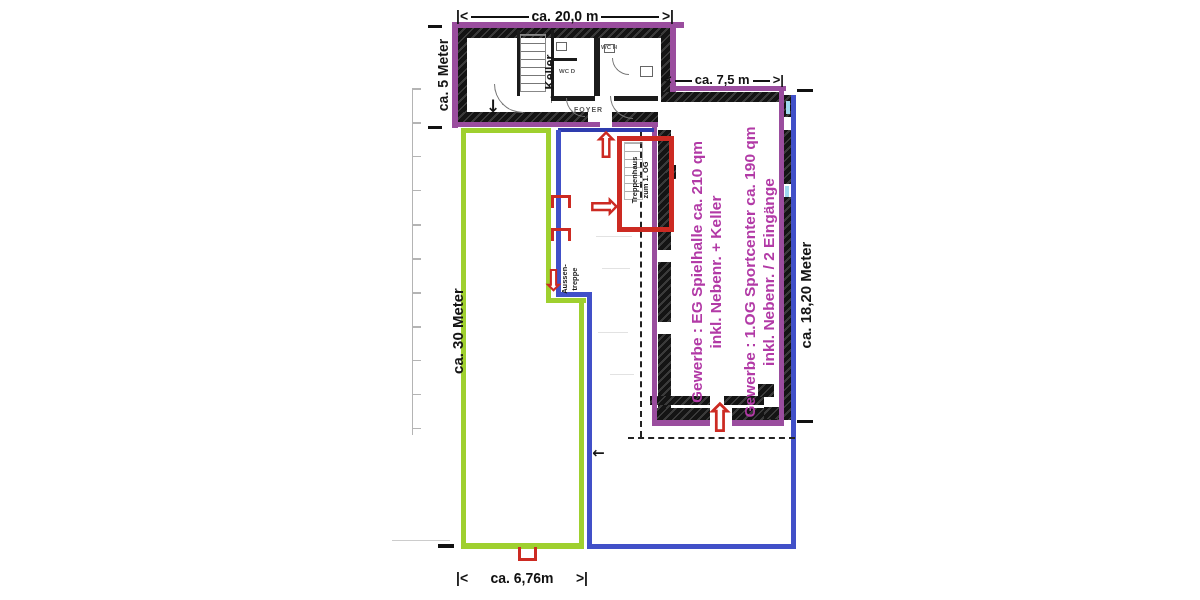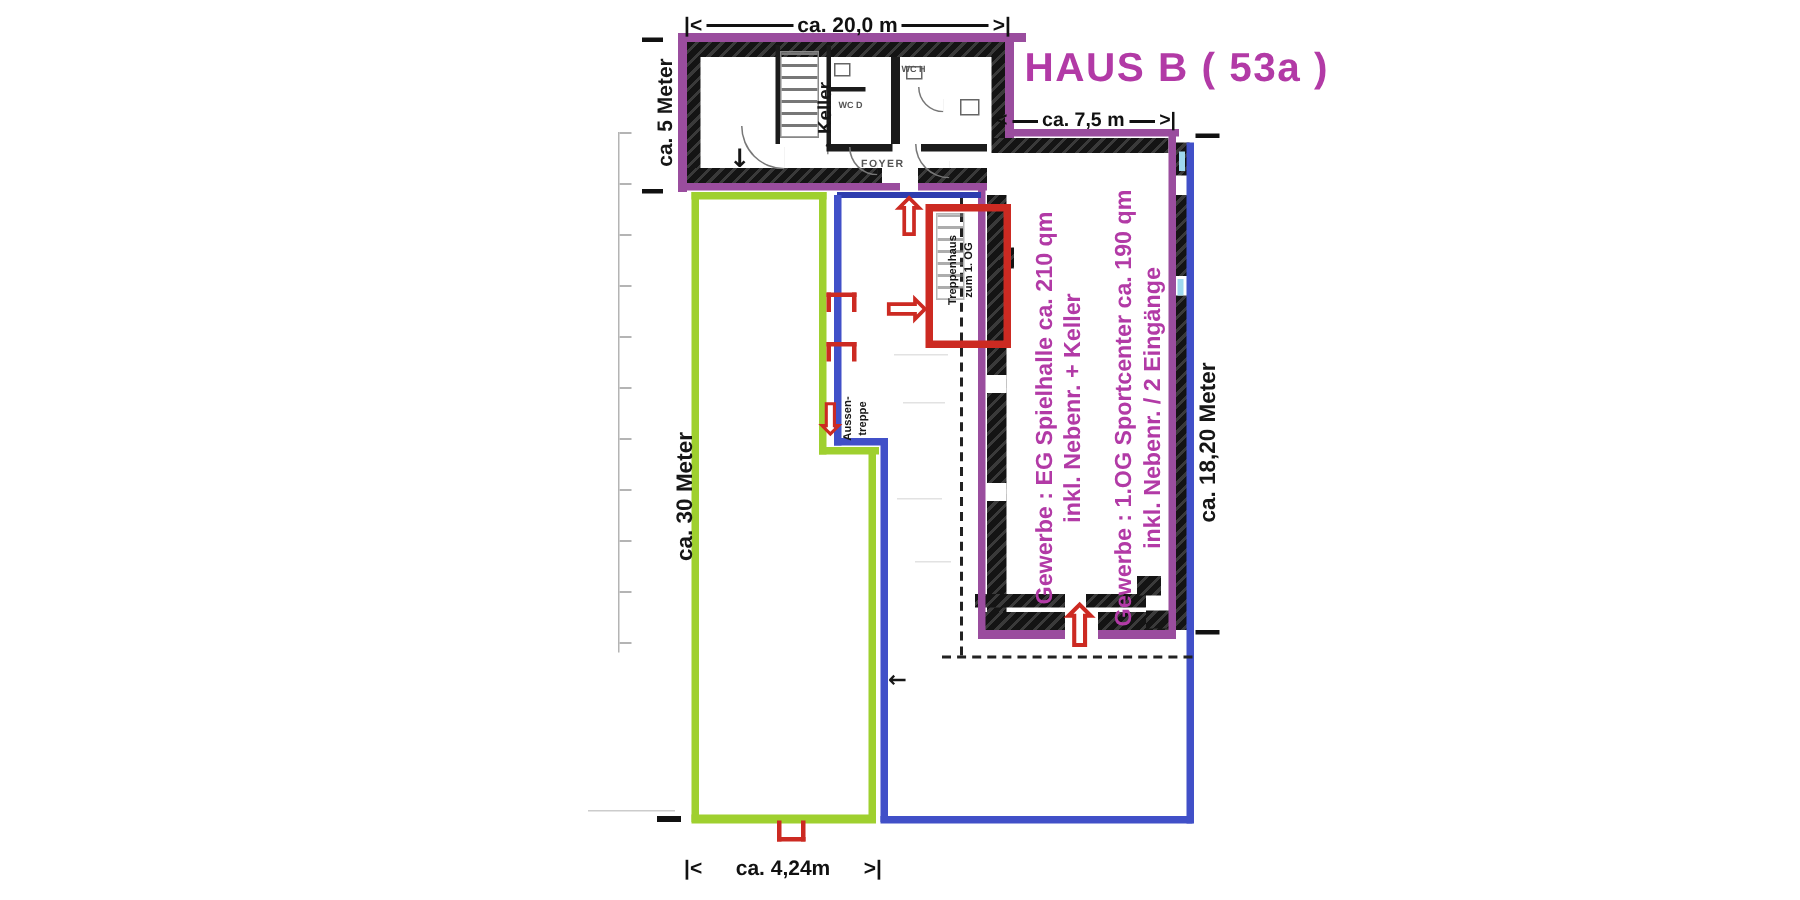--- a/index.html
+++ b/index.html
@@ -120,41 +120,40 @@
   <div class="abs redarrow" style="left:590px;top:188px;font-size:36px;">⇨</div>
   <div class="abs redarrow" style="left:541px;top:266px;font-size:30px;">⇩</div>
   <div class="abs redarrow" style="left:703px;top:398px;font-size:40px;">⇧</div>
 
   <div class="abs tick" style="left:428px;top:25px;width:14px;height:3px;"></div>
   <div class="abs tick" style="left:428px;top:126px;width:14px;height:3px;"></div>
   <div class="abs tick" style="left:438px;top:544px;width:16px;height:4px;"></div>
   <div class="abs tick" style="left:797px;top:89px;width:16px;height:3px;"></div>
   <div class="abs tick" style="left:797px;top:420px;width:16px;height:3px;"></div>
 
-  <div class="abs mag" style="left:683px;top:30px;font-size:27px;letter-spacing:1px;">HAUS B ( 53a )</div>
 
   <div class="abs dimrow" style="left:456px;top:8px;width:218px;font-size:14px;">
     <span>|&lt;</span>
     <span class="dimline"></span>
     <span>ca. 20,0 m</span>
     <span class="dimline"></span>
     <span>&gt;|</span>
   </div>
 
   <div class="abs dimrow" style="left:664px;top:72px;width:120px;font-size:13px;">
     <span>&lt;</span>
     <span class="dimline"></span>
     <span>ca. 7,5 m</span>
     <span class="dimline"></span>
     <span>&gt;|</span>
   </div>
 
   <div class="abs dimrow" style="left:456px;top:570px;width:132px;font-size:14px;justify-content:space-between;">
     <span>|&lt;</span>
-    <span>ca. 4,24m</span>
+    <span>ca. 6,76m</span>
     <span>&gt;|</span>
   </div>
 
   <div class="abs rot blk" style="left:393px;top:67px;width:100px;height:16px;font-size:14px;">ca. 5 Meter</div>
   <div class="abs rot blk" style="left:385px;top:322px;width:145px;height:18px;font-size:15px;">ca. 30 Meter</div>
   <div class="abs rot blk" style="left:746px;top:286px;width:120px;height:18px;font-size:15px;">ca. 18,20 Meter</div>
 
   <div class="abs rot" style="left:557px;top:252px;width:300px;height:40px;">
     <div class="mag" style="font-size:15.5px;line-height:19px;">Gewerbe : EG Spielhalle ca. 210 qm</div>
     <div class="mag" style="font-size:15.5px;line-height:19px;">inkl. Nebenr. + Keller</div>

